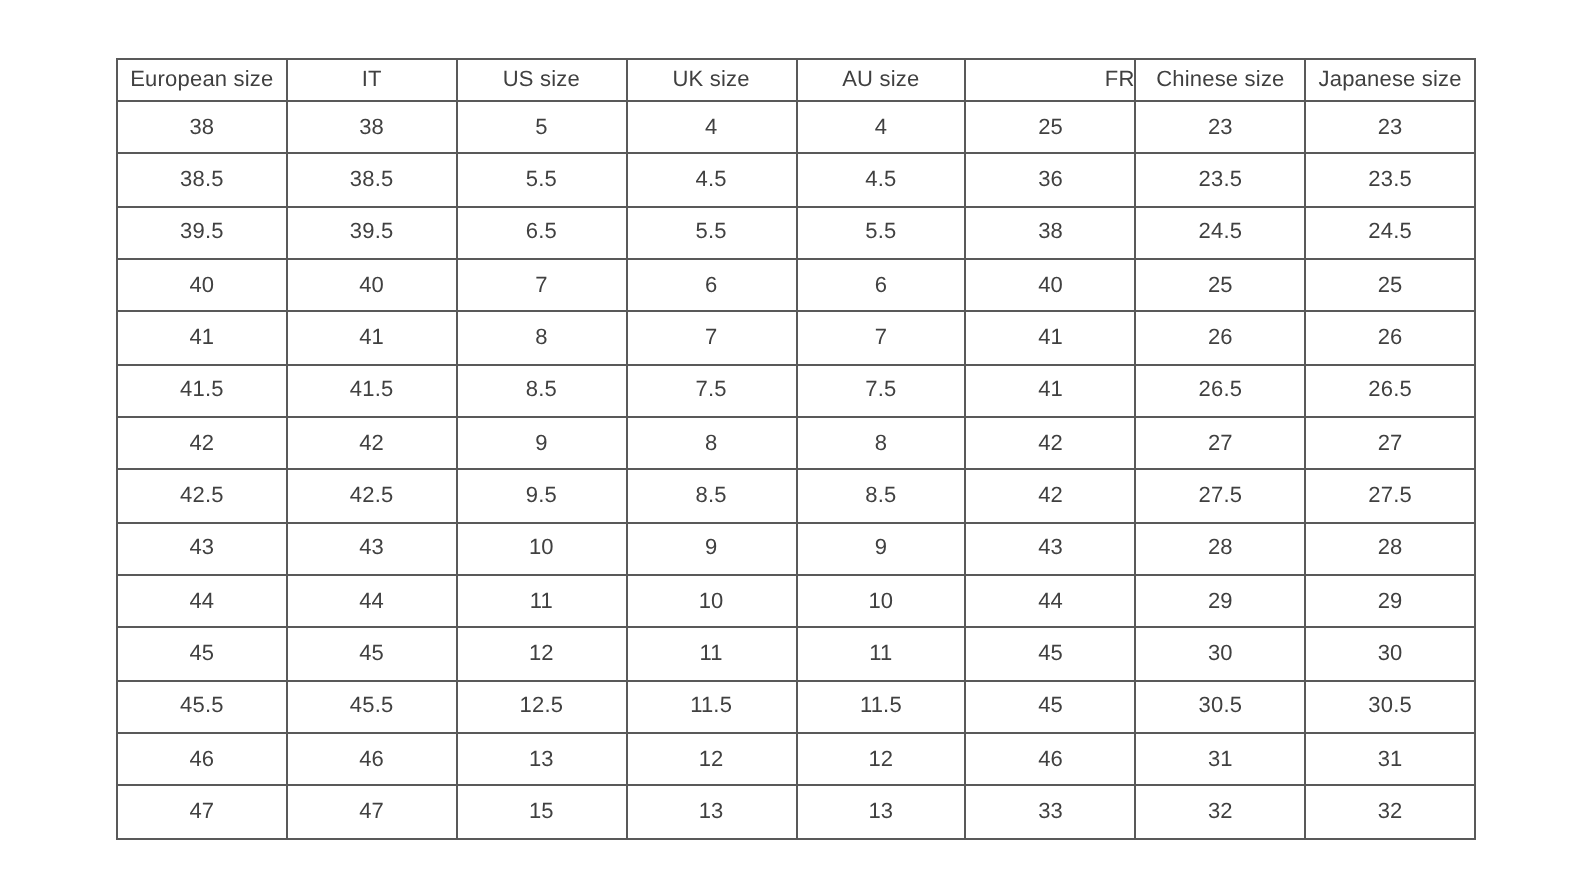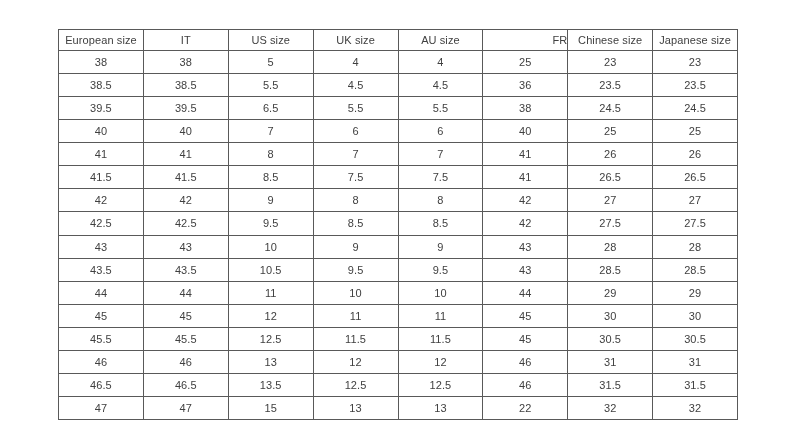--- a/index.html
+++ b/index.html
@@ -143,30 +143,20 @@
         <td style="border-color: rgb(89, 89, 89);">43</td>
         <td style="border-color: rgb(89, 89, 89);">43</td>
         <td style="border-color: rgb(89, 89, 89);">10</td>
         <td style="border-color: rgb(89, 89, 89);">9</td>
         <td style="border-color: rgb(89, 89, 89);">9</td>
         <td style="border-color: rgb(89, 89, 89);">43</td>
         <td style="border-color: rgb(89, 89, 89);">28</td>
         <td style="border-color: rgb(89, 89, 89);">28</td>
       </tr>
       <tr>
-        <td style="border-color: rgb(89, 89, 89);">43.5</td>
-        <td style="border-color: rgb(89, 89, 89);">43.5</td>
-        <td style="border-color: rgb(89, 89, 89);">10.5</td>
-        <td style="border-color: rgb(89, 89, 89);">9.5</td>
-        <td style="border-color: rgb(89, 89, 89);">9.5</td>
-        <td style="border-color: rgb(89, 89, 89);">43</td>
-        <td style="border-color: rgb(89, 89, 89);">28.5</td>
-        <td style="border-color: rgb(89, 89, 89);">28.5</td>
-      </tr>
-      <tr>
         <td style="border-color: rgb(89, 89, 89);">44</td>
         <td style="border-color: rgb(89, 89, 89);">44</td>
         <td style="border-color: rgb(89, 89, 89);">11</td>
         <td style="border-color: rgb(89, 89, 89);">10</td>
         <td style="border-color: rgb(89, 89, 89);">10</td>
         <td style="border-color: rgb(89, 89, 89);">44</td>
         <td style="border-color: rgb(89, 89, 89);">29</td>
         <td style="border-color: rgb(89, 89, 89);">29</td>
       </tr>
       <tr>
@@ -193,33 +183,23 @@
         <td style="border-color: rgb(89, 89, 89);">46</td>
         <td style="border-color: rgb(89, 89, 89);">46</td>
         <td style="border-color: rgb(89, 89, 89);">13</td>
         <td style="border-color: rgb(89, 89, 89);">12</td>
         <td style="border-color: rgb(89, 89, 89);">12</td>
         <td style="border-color: rgb(89, 89, 89);">46</td>
         <td style="border-color: rgb(89, 89, 89);">31</td>
         <td style="border-color: rgb(89, 89, 89);">31</td>
       </tr>
       <tr>
-        <td style="border-color: rgb(89, 89, 89);">46.5</td>
-        <td style="border-color: rgb(89, 89, 89);">46.5</td>
-        <td style="border-color: rgb(89, 89, 89);">13.5</td>
-        <td style="border-color: rgb(89, 89, 89);">12.5</td>
-        <td style="border-color: rgb(89, 89, 89);">12.5</td>
-        <td style="border-color: rgb(89, 89, 89);">46</td>
-        <td style="border-color: rgb(89, 89, 89);">31.5</td>
-        <td style="border-color: rgb(89, 89, 89);">31.5</td>
-      </tr>
-      <tr>
         <td style="border-color: rgb(89, 89, 89);">47</td>
         <td style="border-color: rgb(89, 89, 89);">47</td>
         <td style="border-color: rgb(89, 89, 89);">15</td>
         <td style="border-color: rgb(89, 89, 89);">13</td>
         <td style="border-color: rgb(89, 89, 89);">13</td>
-        <td style="border-color: rgb(89, 89, 89);">22</td>
+        <td style="border-color: rgb(89, 89, 89);">33</td>
         <td style="border-color: rgb(89, 89, 89);">32</td>
         <td style="border-color: rgb(89, 89, 89);">32</td>
       </tr>
     </tbody>
 </table>
 
 </body></html>

